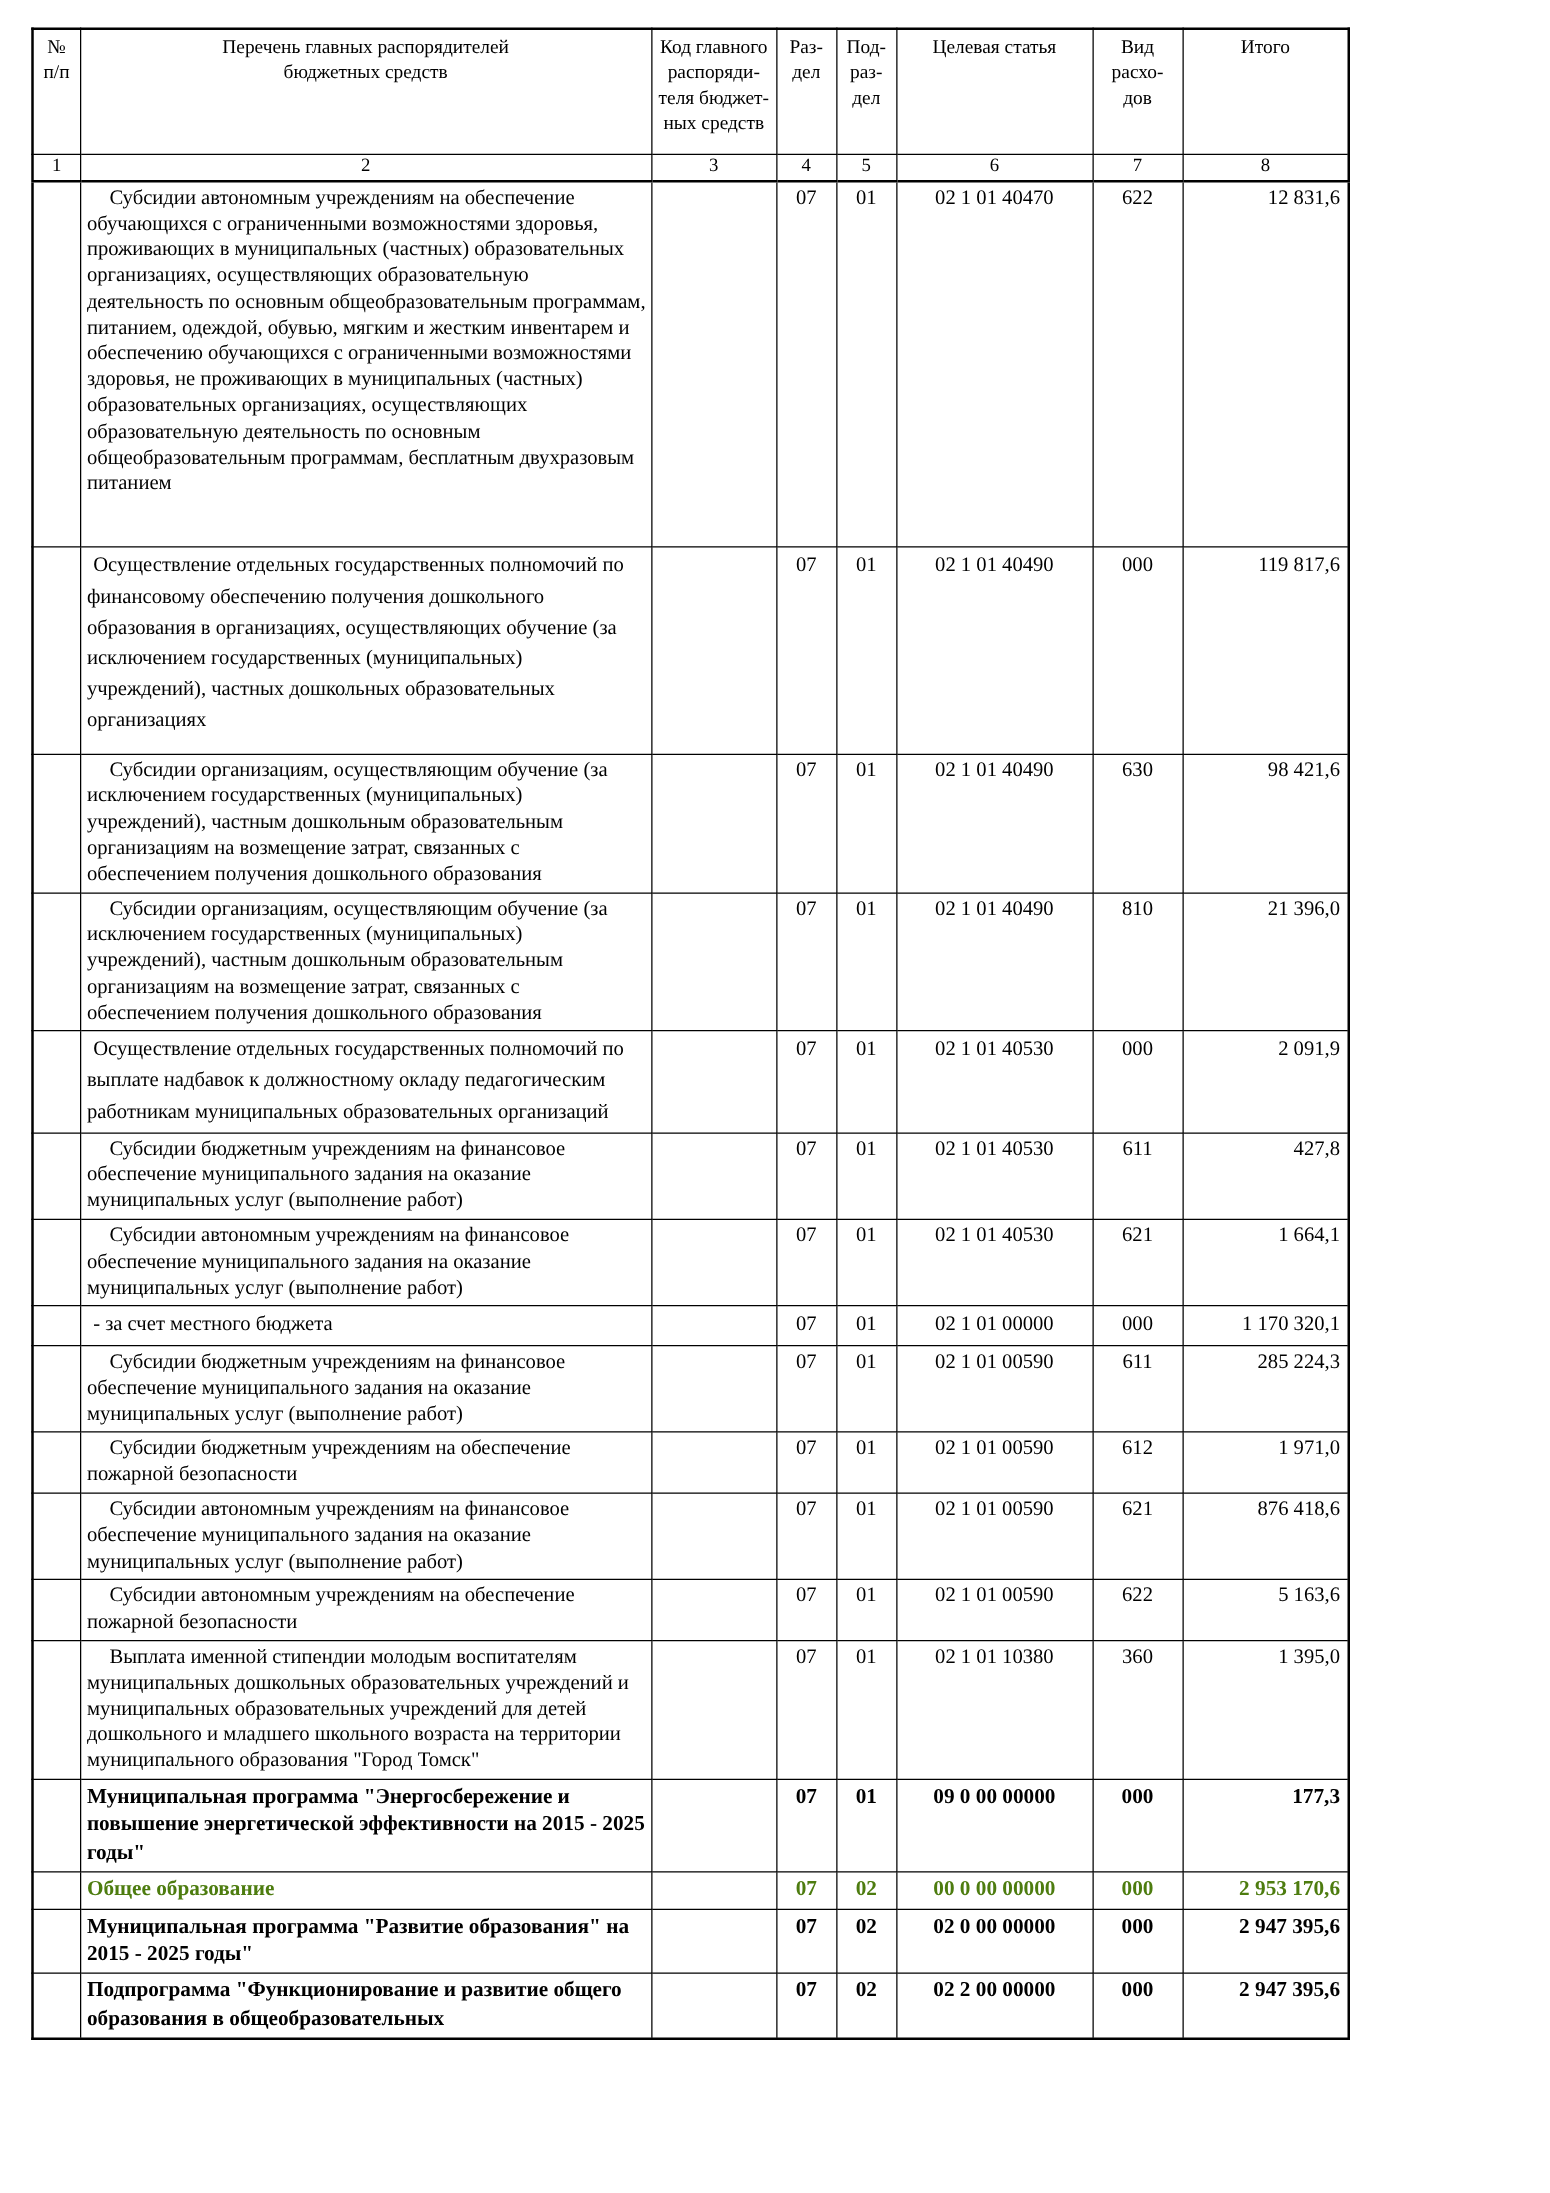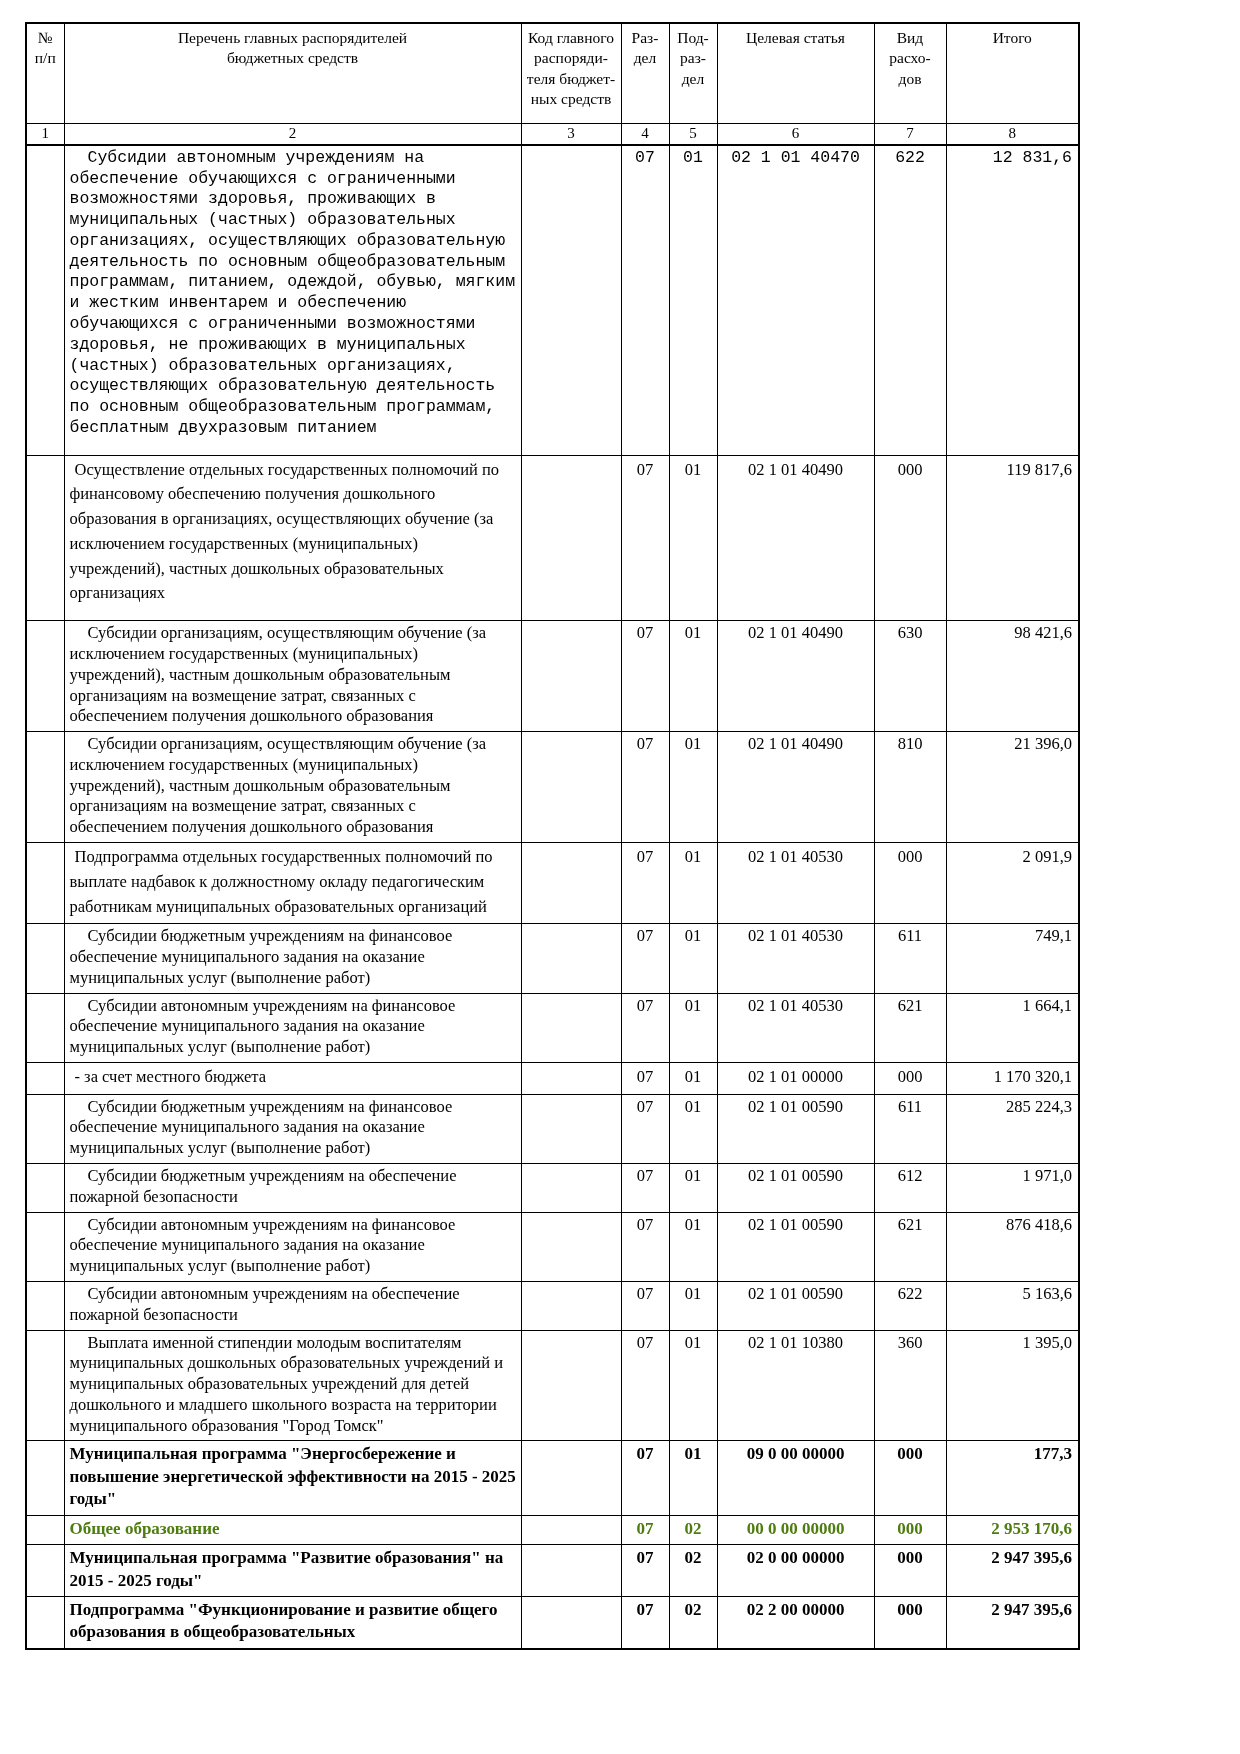--- a/index.html
+++ b/index.html
@@ -60,21 +60,21 @@
   tr.r-italic { }
   tr.r-italic td { line-height: 1.5; }
   tr.r-italic td.name { text-indent: 5px; }
 
   tr.r-bold { font-weight: bold; }
   tr.r-bold td { font-size: 17px; line-height: 1.32; }
   tr.r-bold td.name { text-indent: 0; }
 
   tr.r-blue td { color: #4d7c0f; }
 
-  tr.gap td    { padding-bottom: 16px; font-family: Liberation Mono, monospace; }
+  tr.gap td    { padding-bottom: 40px; }
   tr.gap-sm td { padding-bottom: 14px; }
 </style>
 </head>
 <body>
 
 <div class="page">
   <table class="budget">
     <colgroup>
       <col style="width:38px">
         <col style="width:457px">
@@ -152,37 +152,37 @@
         <td class="name">Субсидии организациям, осуществляющим обучение (за исключением государственных (муниципальных) учреждений), частным дошкольным образовательным организациям на возмещение затрат, связанных с обеспечением получения дошкольного образования</td>
         <td class="ctr"></td>
         <td class="ctr">07</td>
         <td class="ctr">01</td>
         <td class="ctr">02 1 01 40490</td>
         <td class="ctr">810</td>
         <td class="rt">21 396,0</td>
       </tr>
       <tr class="r-italic">
         <td class="ctr"></td>
-        <td class="name">Подпрограмма отдельных государственных полномочий по выплате надбавок к должностному окладу педагогическим работникам муниципальных образовательных организаций</td>
+        <td class="name">Осуществление отдельных государственных полномочий по выплате надбавок к должностному окладу педагогическим работникам муниципальных образовательных организаций</td>
         <td class="ctr"></td>
         <td class="ctr">07</td>
         <td class="ctr">01</td>
         <td class="ctr">02 1 01 40530</td>
         <td class="ctr">000</td>
         <td class="rt">2 091,9</td>
       </tr>
       <tr class="r-normal">
         <td class="ctr"></td>
         <td class="name">Субсидии бюджетным учреждениям на финансовое обеспечение муниципального задания на оказание муниципальных услуг (выполнение работ)</td>
         <td class="ctr"></td>
         <td class="ctr">07</td>
         <td class="ctr">01</td>
         <td class="ctr">02 1 01 40530</td>
         <td class="ctr">611</td>
-        <td class="rt">749,1</td>
+        <td class="rt">427,8</td>
       </tr>
       <tr class="r-normal">
         <td class="ctr"></td>
         <td class="name">Субсидии автономным учреждениям на финансовое обеспечение муниципального задания на оказание муниципальных услуг (выполнение работ)</td>
         <td class="ctr"></td>
         <td class="ctr">07</td>
         <td class="ctr">01</td>
         <td class="ctr">02 1 01 40530</td>
         <td class="ctr">621</td>
         <td class="rt">1 664,1</td>

